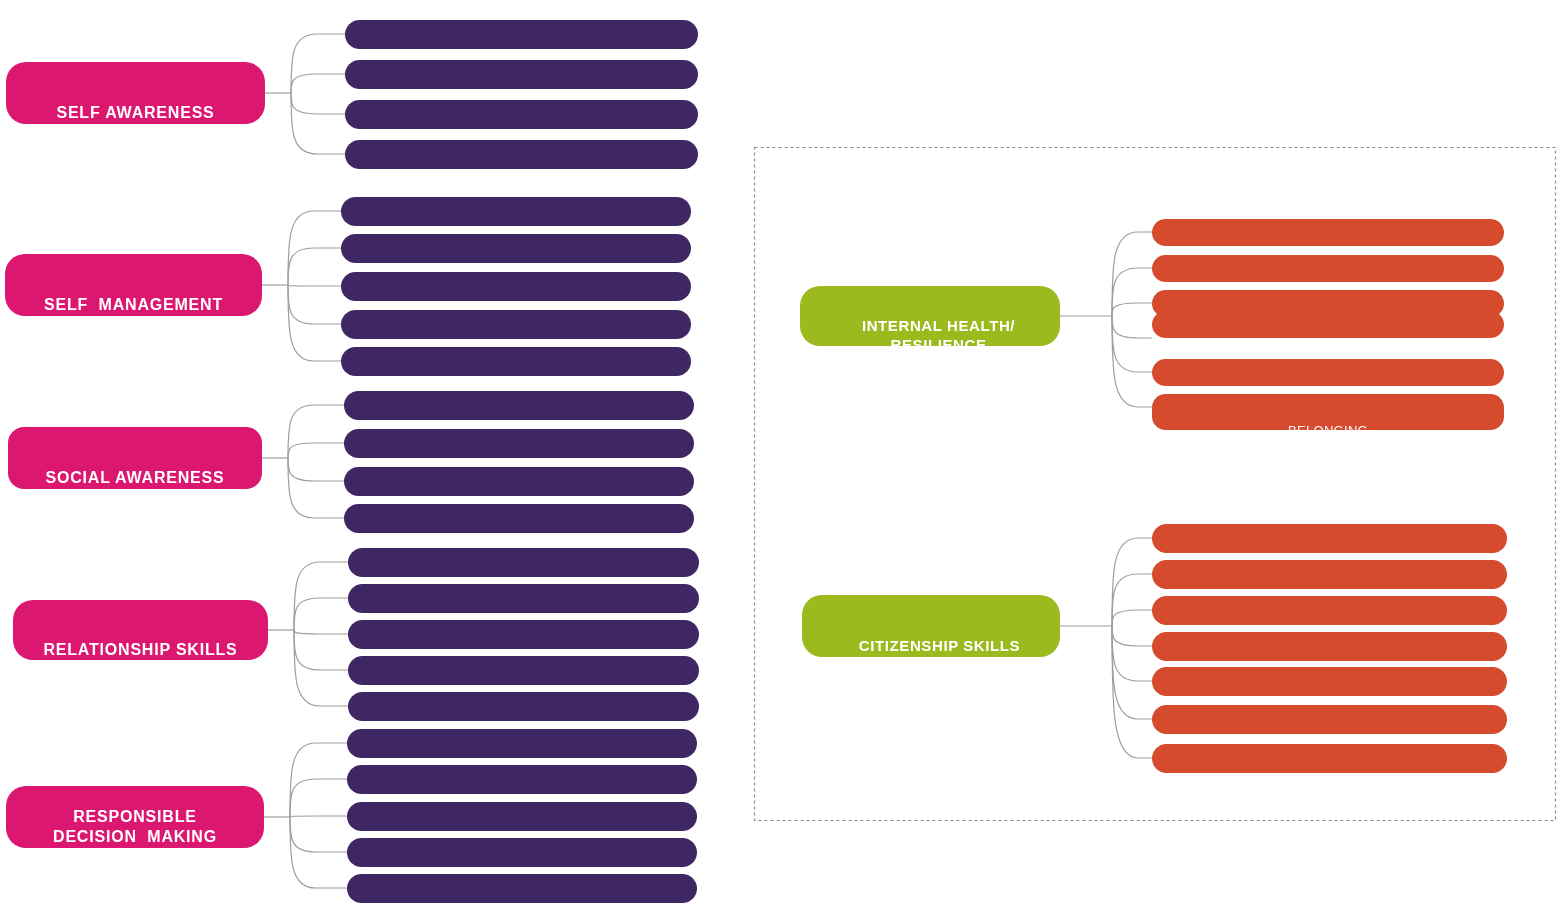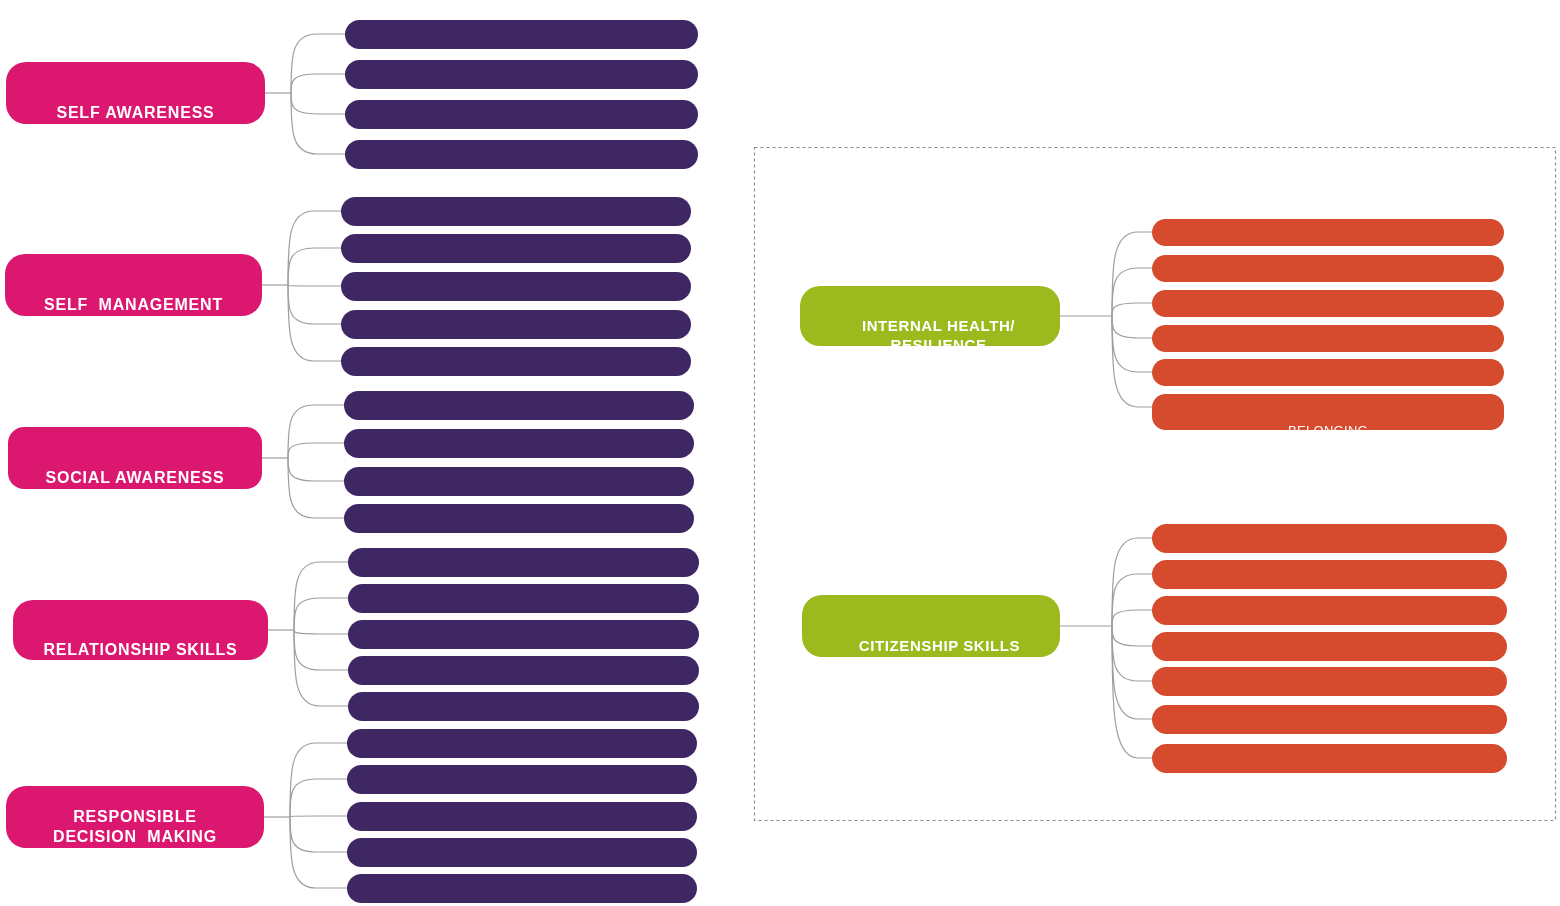--- a/index.html
+++ b/index.html
@@ -169,21 +169,21 @@
       </div>
       <div class="node child orange" style="left: 1152px; top: 218.5px; width: 352px; height: 27px; border-radius: 13.5px;">
         <div class="label">GROWTH MINDSET</div>
       </div>
       <div class="node child orange" style="left: 1152px; top: 254.5px; width: 352px; height: 27px; border-radius: 13.5px;">
         <div class="label">OPTIMISM/AGENCY</div>
       </div>
       <div class="node child orange" style="left: 1152px; top: 289.5px; width: 352px; height: 27px; border-radius: 13.5px;">
         <div class="label">HAPPINESS</div>
       </div>
-      <div class="node child orange" style="left: 1152px; top: 325px; width: 352px; height: 27px; border-radius: 13.5px;">
+      <div class="node child orange" style="left: 1152px; top: 311px; width: 352px; height: 27px; border-radius: 13.5px;">
         <div class="label">GRATITUDE</div>
       </div>
       <div class="node child orange" style="left: 1152px; top: 358.5px; width: 352px; height: 27px; border-radius: 13.5px;">
         <div class="label">PURPOSE</div>
       </div>
       <div class="node child orange" style="left: 1152px; top: 393.5px; width: 352px; height: 36px; border-radius: 13.5px;">
         <div class="label">BELONGING</div>
       </div>
       <div class="node parent green" style="left: 802px; top: 595px; width: 258px; height: 62px; border-radius: 20px;">
         <div class="label">CITIZENSHIP SKILLS</div>

